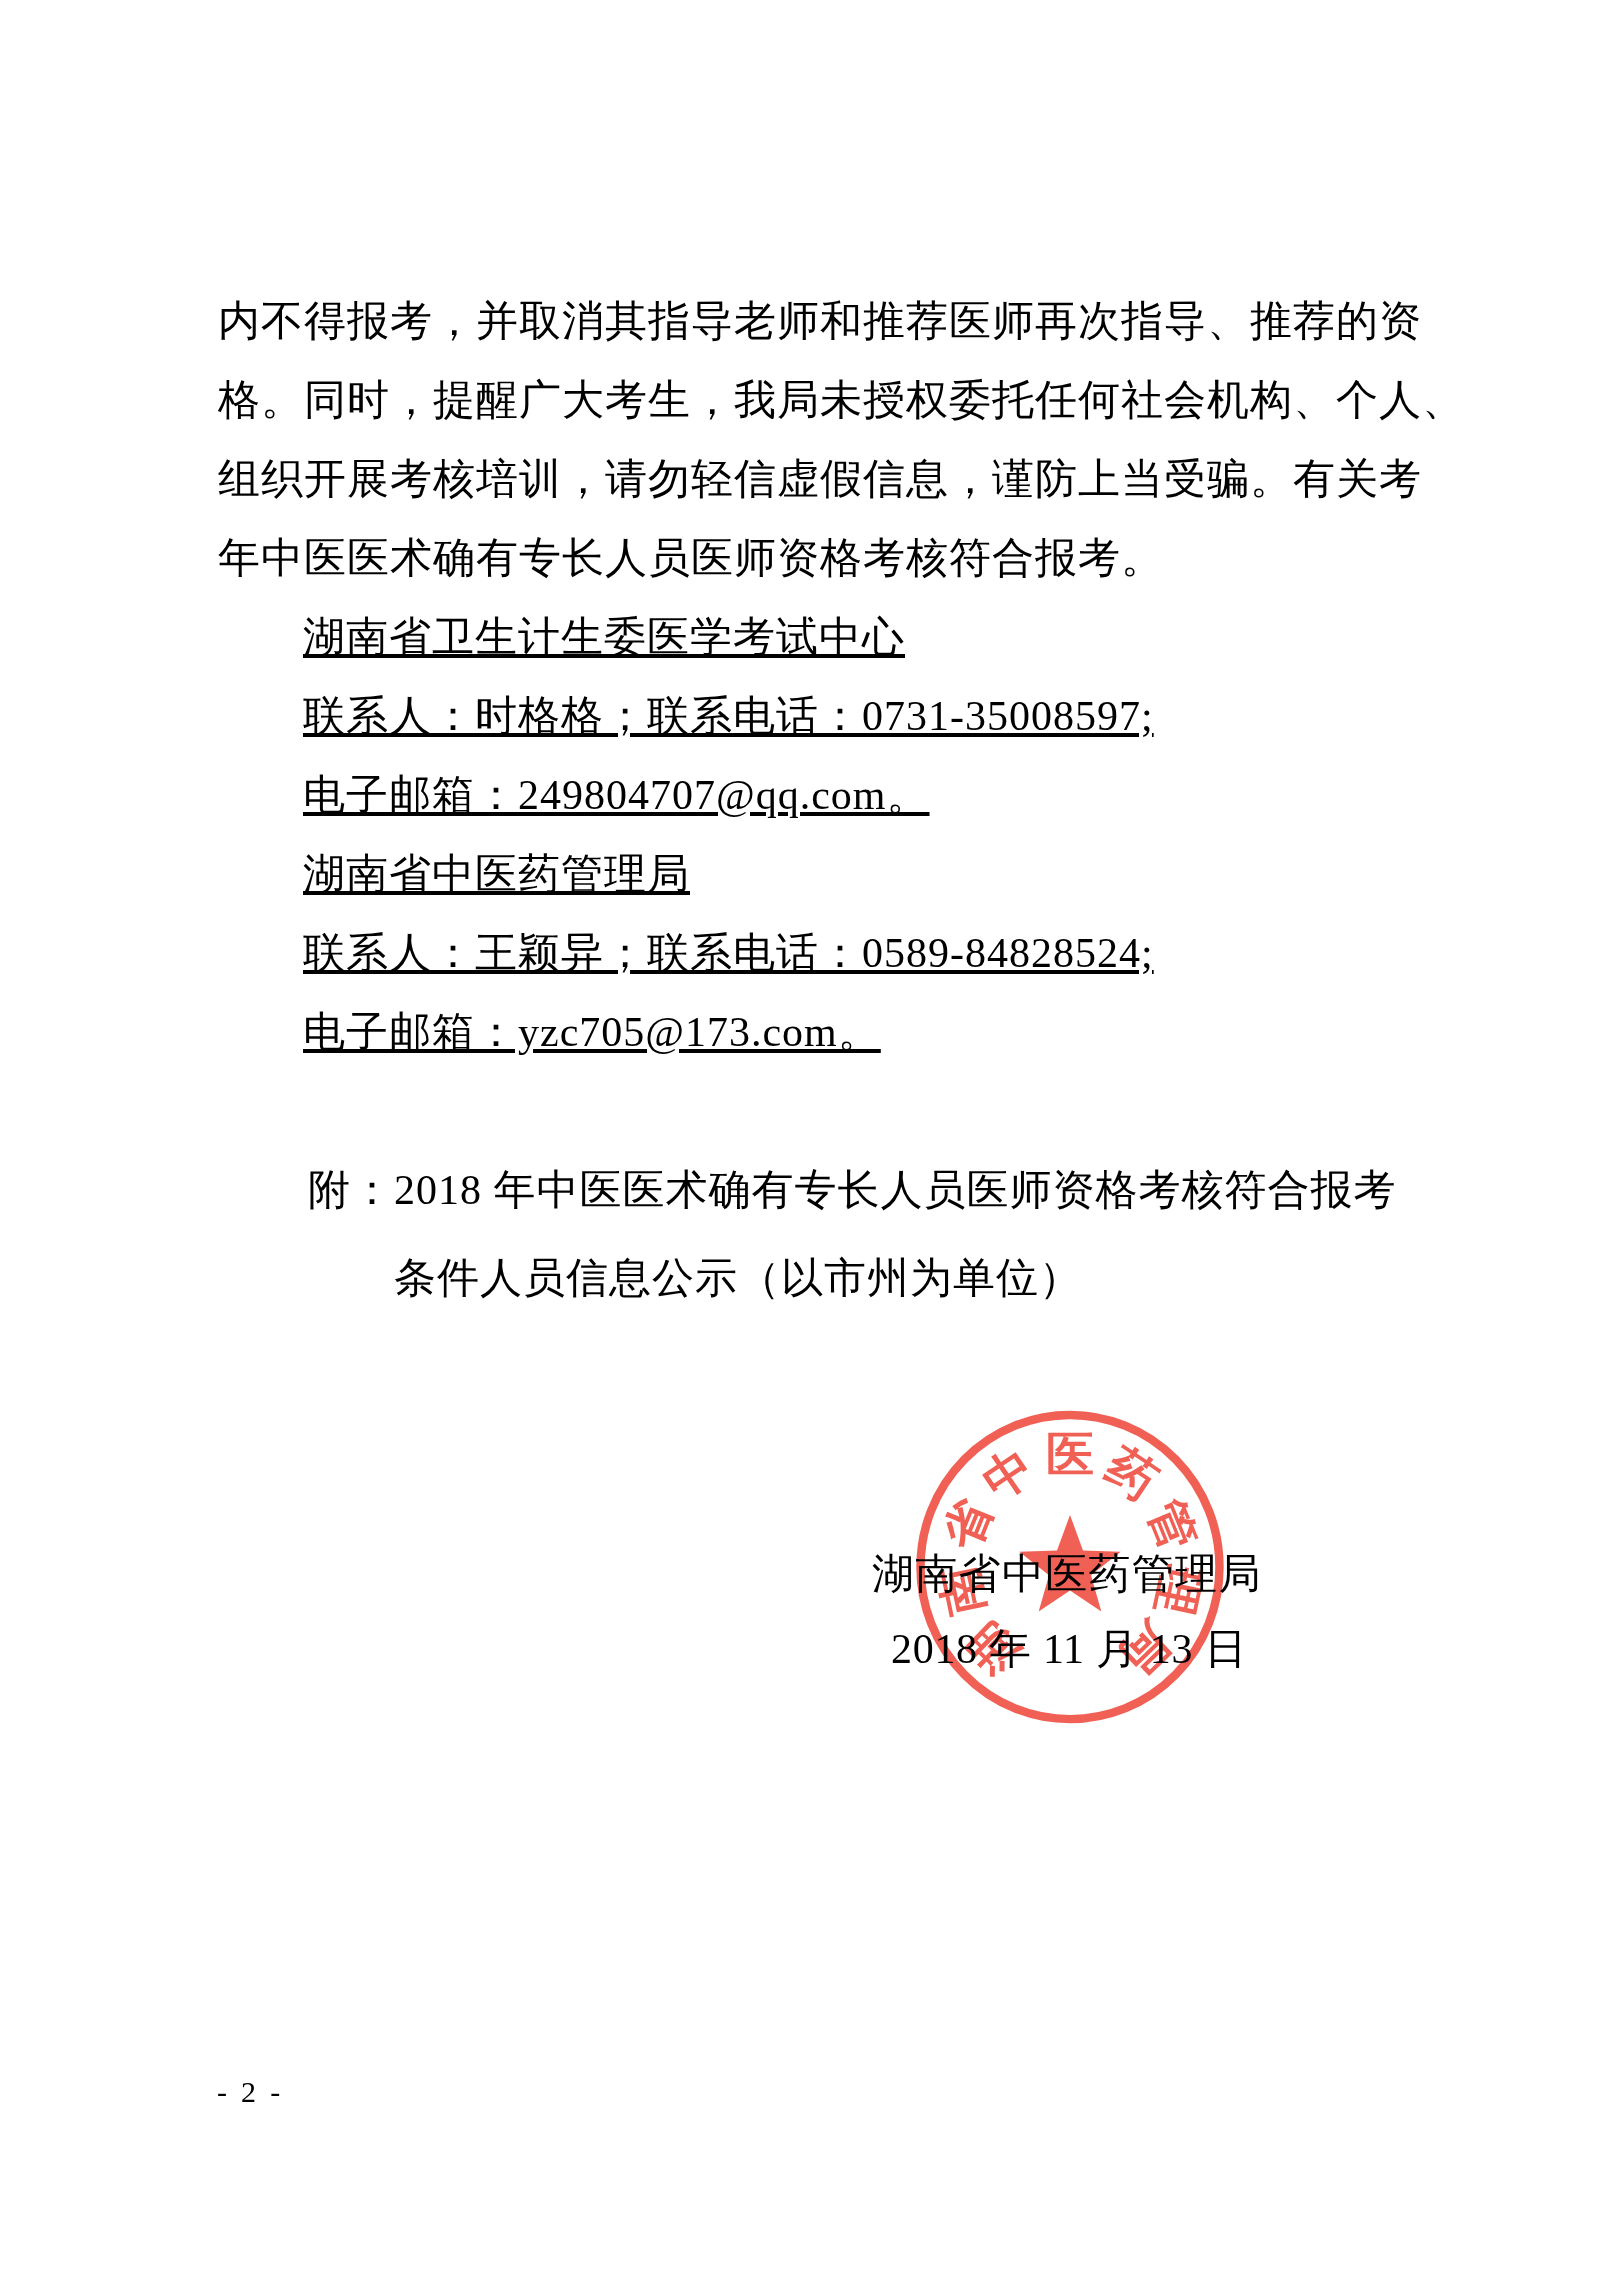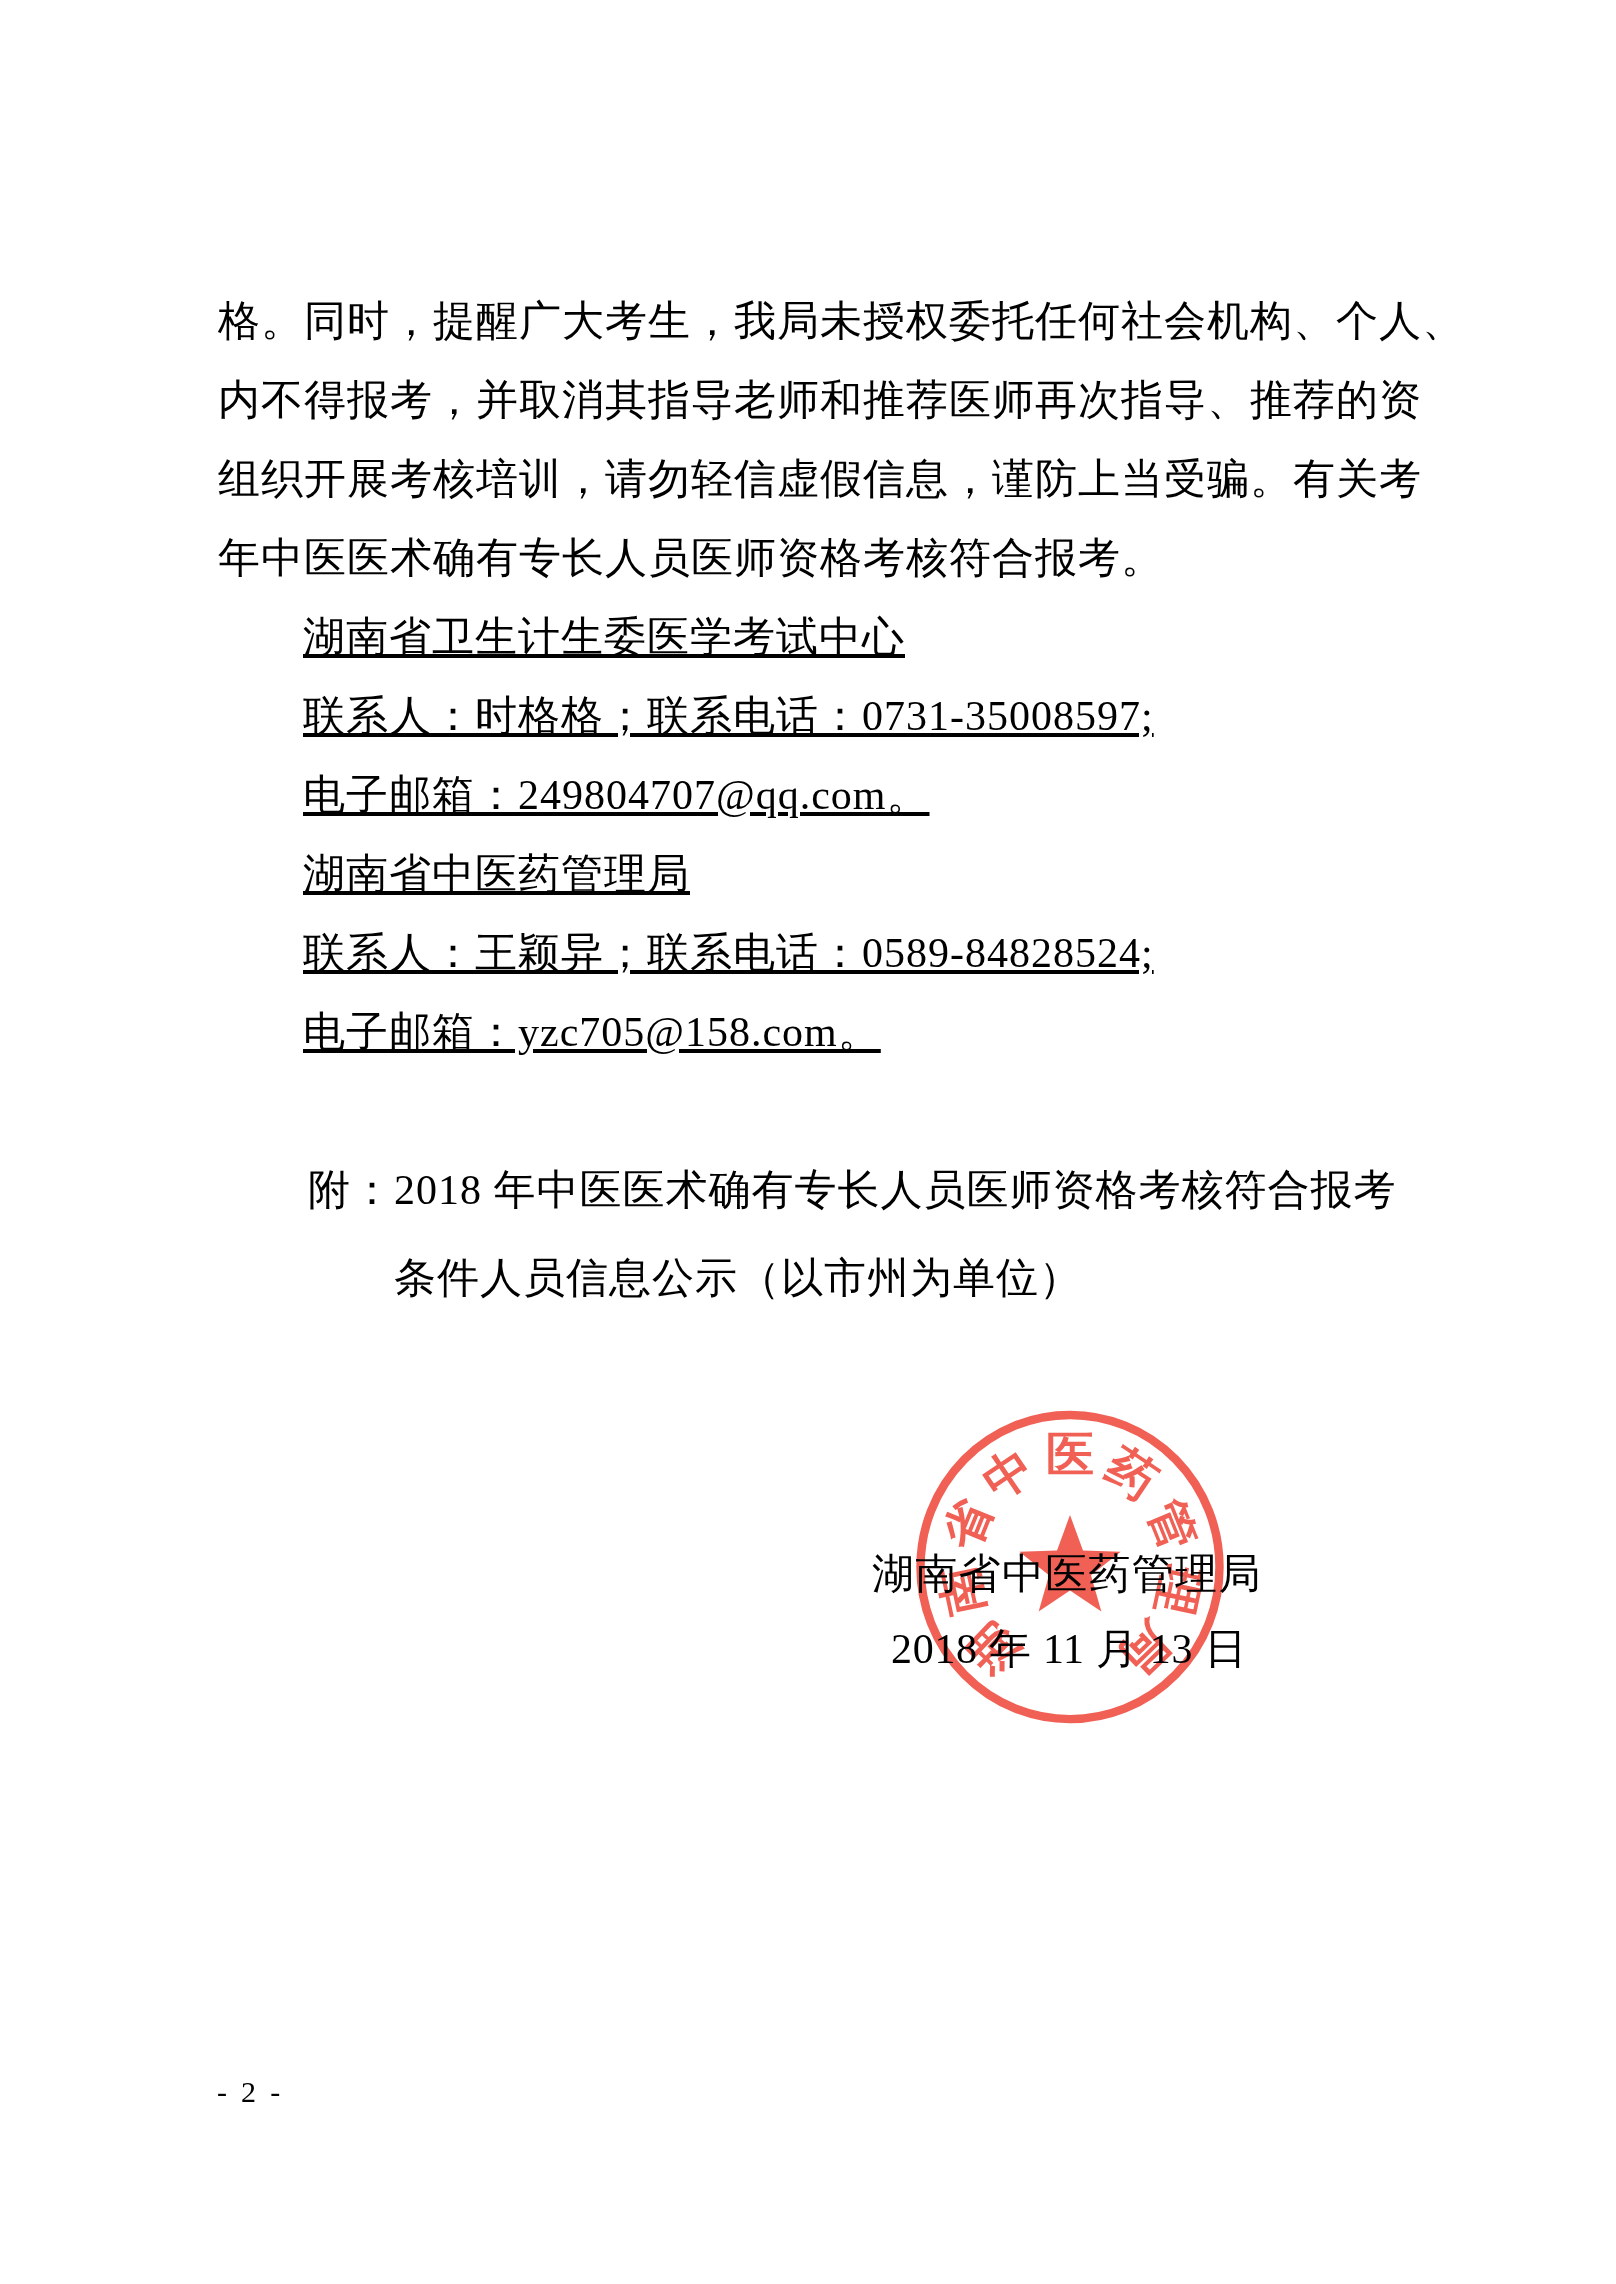--- a/index.html
+++ b/index.html
@@ -50,32 +50,32 @@
     font-size: 30px; letter-spacing: 3.3px;
     white-space: nowrap;
   }
 </style>
 </head>
 <body>
 
 <div>
 
   <section class="content">
+    <div class="line">内不得报考，并取消其指导老师和推荐医师再次指导、推荐的资</div>
     <div class="line">格。同时，提醒广大考生，我局未授权委托任何社会机构、个人、</div>
-    <div class="line">内不得报考，并取消其指导老师和推荐医师再次指导、推荐的资</div>
     <div class="line">组织开展考核培训，请勿轻信虚假信息，谨防上当受骗。有关考</div>
     <div class="line">年中医医术确有专长人员医师资格考核符合报考。</div>
 
     <div class="line indent">湖南省卫生计生委医学考试中心</div>
     <div class="line indent">联系人：时格格；联系电话：0731-35008597;</div>
     <div class="line indent">电子邮箱：249804707@qq.com。</div>
 
     <div class="line indent">湖南省中医药管理局</div>
     <div class="line indent">联系人：王颖异；联系电话：0589-84828524;</div>
-    <div class="line indent">电子邮箱：yzc705@158.com。</div>
+    <div class="line indent">电子邮箱：yzc705@173.com。</div>
 
     <div class="line attach-first">附：2018 年中医医术确有专长人员医师资格考核符合报考</div>
     <div class="line attach-second">条件人员信息公示（以市州为单位）</div>
   </section>
 
   <div class="sig-org">湖南省中医药管理局</div>
   <div class="sig-date">2018 年 11 月 13 日</div>
 
   <div class="seal">
     <svg viewBox="0 0 520 520" width="338" height="338" xmlns="http://www.w3.org/2000/svg">

